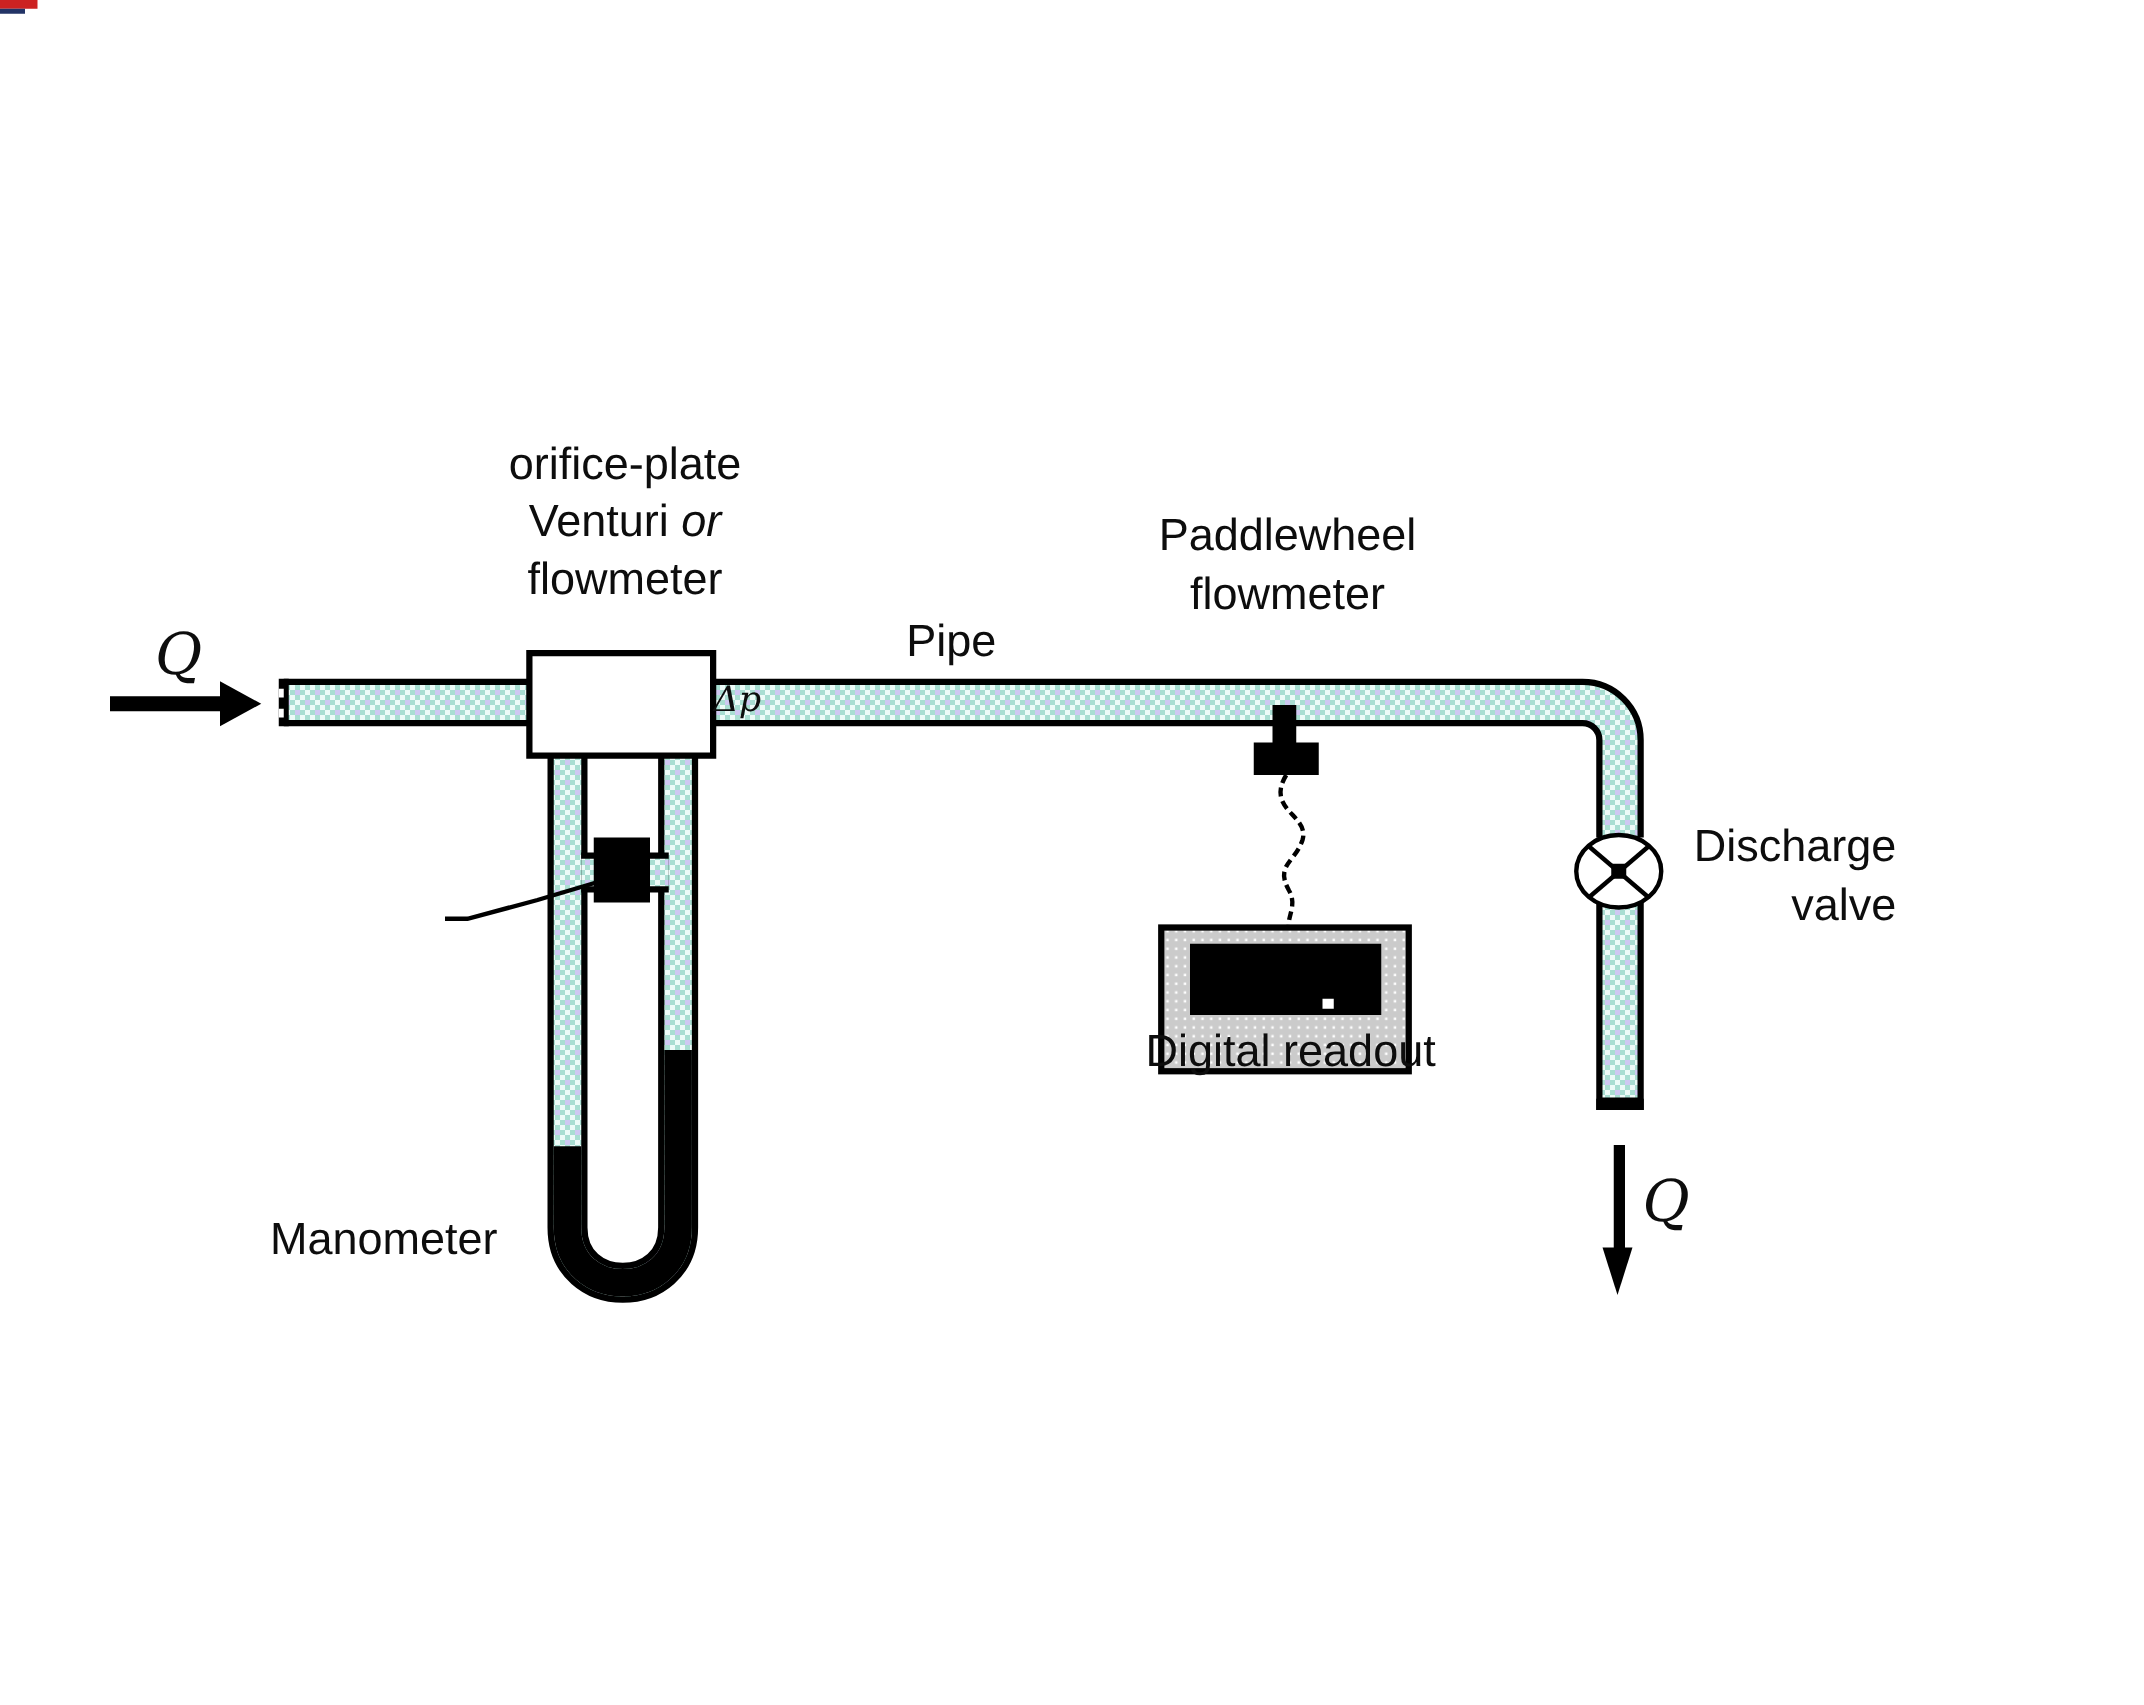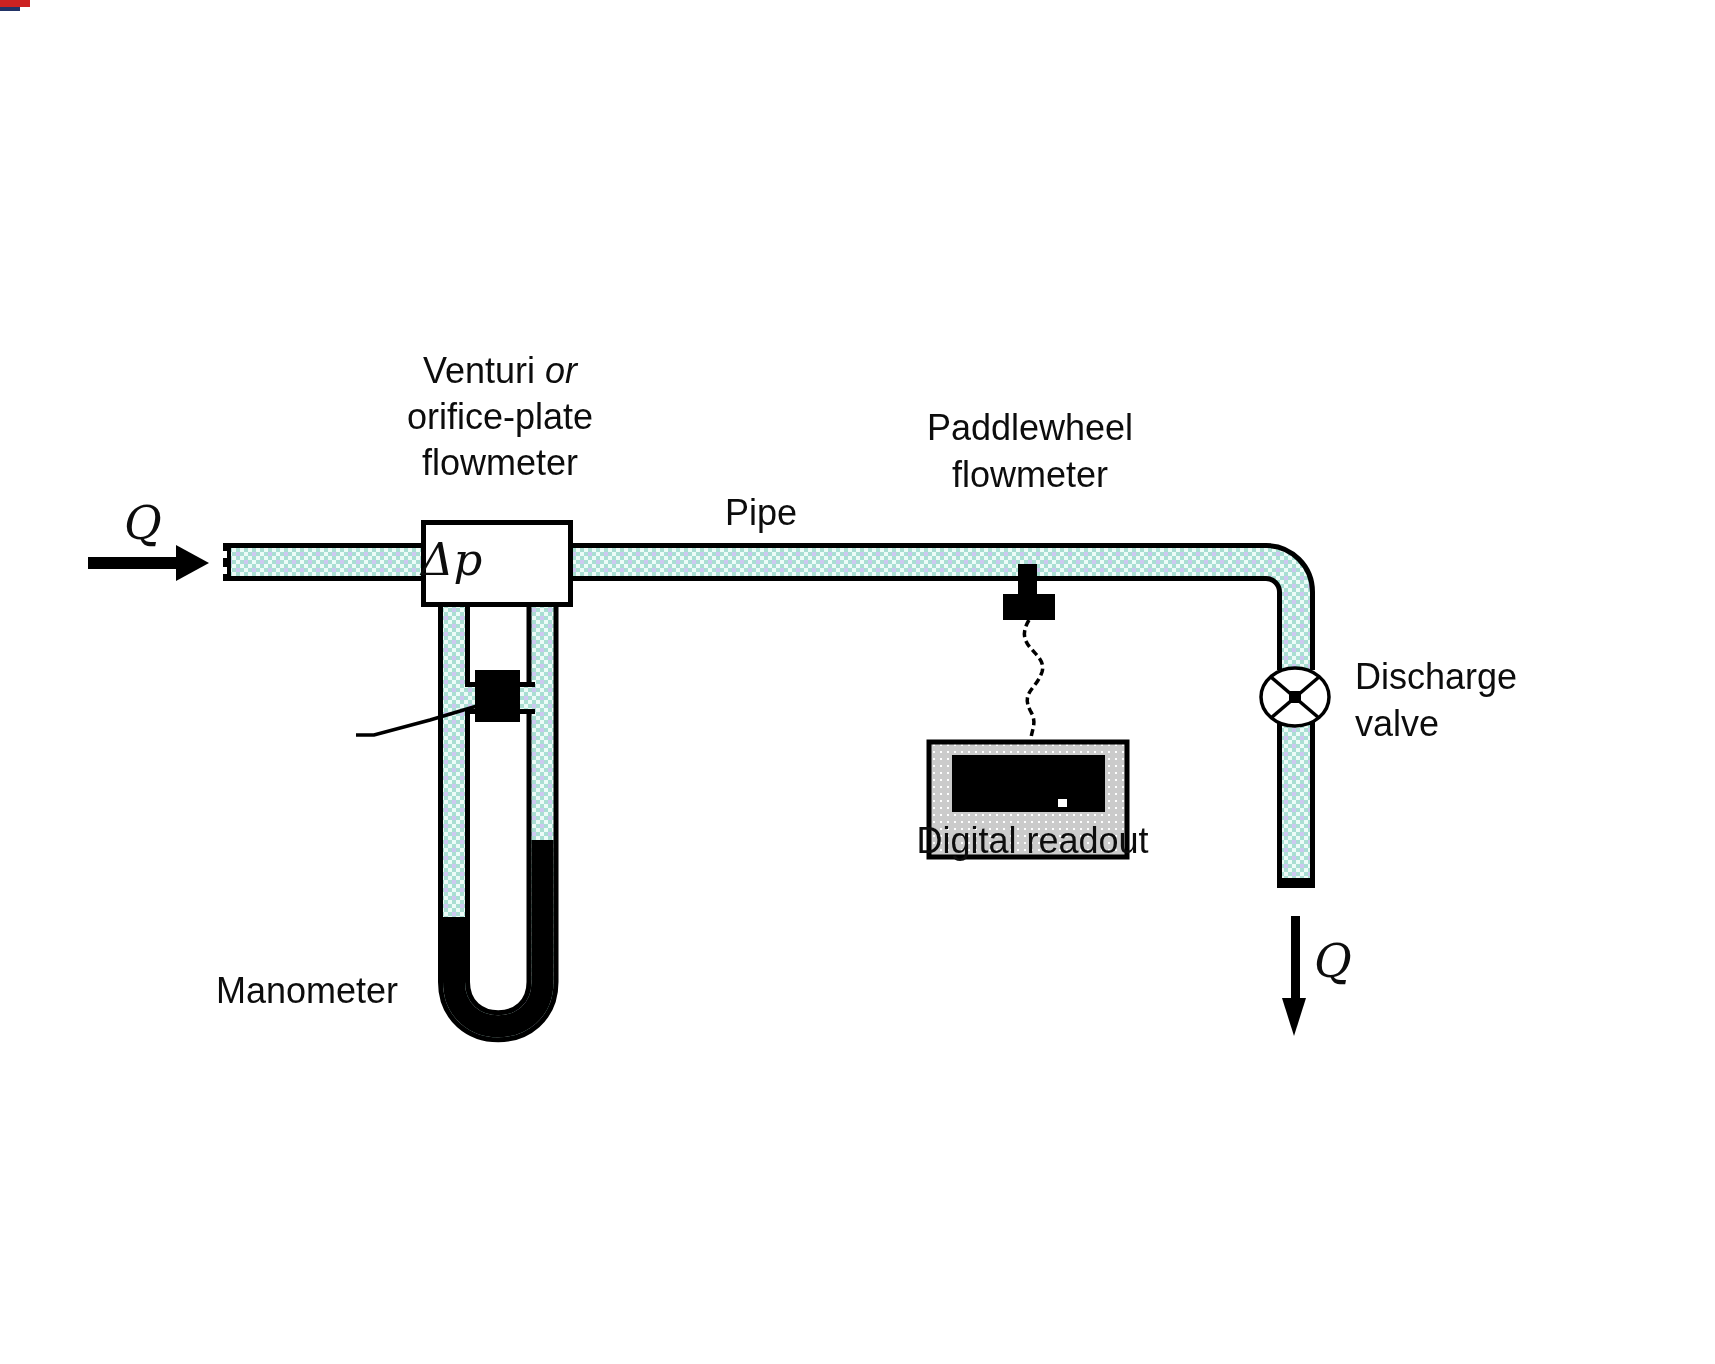--- a/index.html
+++ b/index.html
@@ -5,21 +5,21 @@
   html,body{margin:0;padding:0;background:#ffffff;}
   .stage{
     position:relative;width:1715px;height:1364px;background:#ffffff;overflow:hidden;
     font-family:"Liberation Sans", sans-serif;color:#0d0d0d;
   }
   .stage svg{position:absolute;left:0;top:0;}
   .label{position:absolute;font-size:36px;line-height:46px;white-space:nowrap;color:#0d0d0d;}
   .label.center{text-align:center;white-space:normal;}
   .lh47{line-height:47px;}
   .serif-i{font-family:"DejaVu Serif", serif;font-style:italic;font-size:46px;line-height:46px;}
-  .dp{font-family:"DejaVu Serif", serif;font-style:italic;font-size:45px;line-height:44px;text-align:left;}
+  .dp{font-family:"DejaVu Serif", serif;font-style:italic;font-size:28px;line-height:44px;text-align:right;padding-left:36px;}
   .it{font-style:italic;}
 </style>
 </head>
 <body>
 
 <div class="stage">
 
   <svg width="1715" height="1364" viewBox="0 0 1715 1364">
     <defs>
       <pattern id="fluid" width="16" height="16" patternUnits="userSpaceOnUse">
@@ -106,39 +106,39 @@
 
     <g>
       <rect x="1291" y="916" width="9" height="84" fill="#000000"></rect>
       <polygon points="1282,998 1306,998 1294,1036" fill="#000000"></polygon>
     </g>
   </svg>
 
   <div class="label serif-i" style="left:124px;top:500px;">Q</div>
 
   <div class="label center" style="left:380px;top:348px;width:240px;">
+    <div>orifice-plate</div>
     <div><span>Venturi</span> <span class="it">or</span></div>
-    <div>orifice-plate</div>
     <div>flowmeter</div>
   </div>
 
   <div class="label" style="left:725px;top:490px;">Pipe</div>
 
   <div class="label center lh47" style="left:910px;top:404px;width:240px;">
     <div>Paddlewheel</div>
     <div>flowmeter</div>
   </div>
 
   <div class="label dp" style="left:421px;top:538px;width:152px;">Δp</div>
 
 
   <div class="label" style="left:216px;top:968px;">Manometer</div>
 
   <div class="label center" style="left:915px;top:818px;width:235px;">Digital readout</div>
 
-  <div class="label lh47" style="left:1355px;top:653px;">
+  <div class="label lh47" style="left:1355px;top:653px;text-align:right;">
     <div>Discharge</div>
     <div>valve</div>
   </div>
 
   <div class="label serif-i" style="left:1314px;top:938px;">Q</div>
 
 </div>
 
 </body></html>

